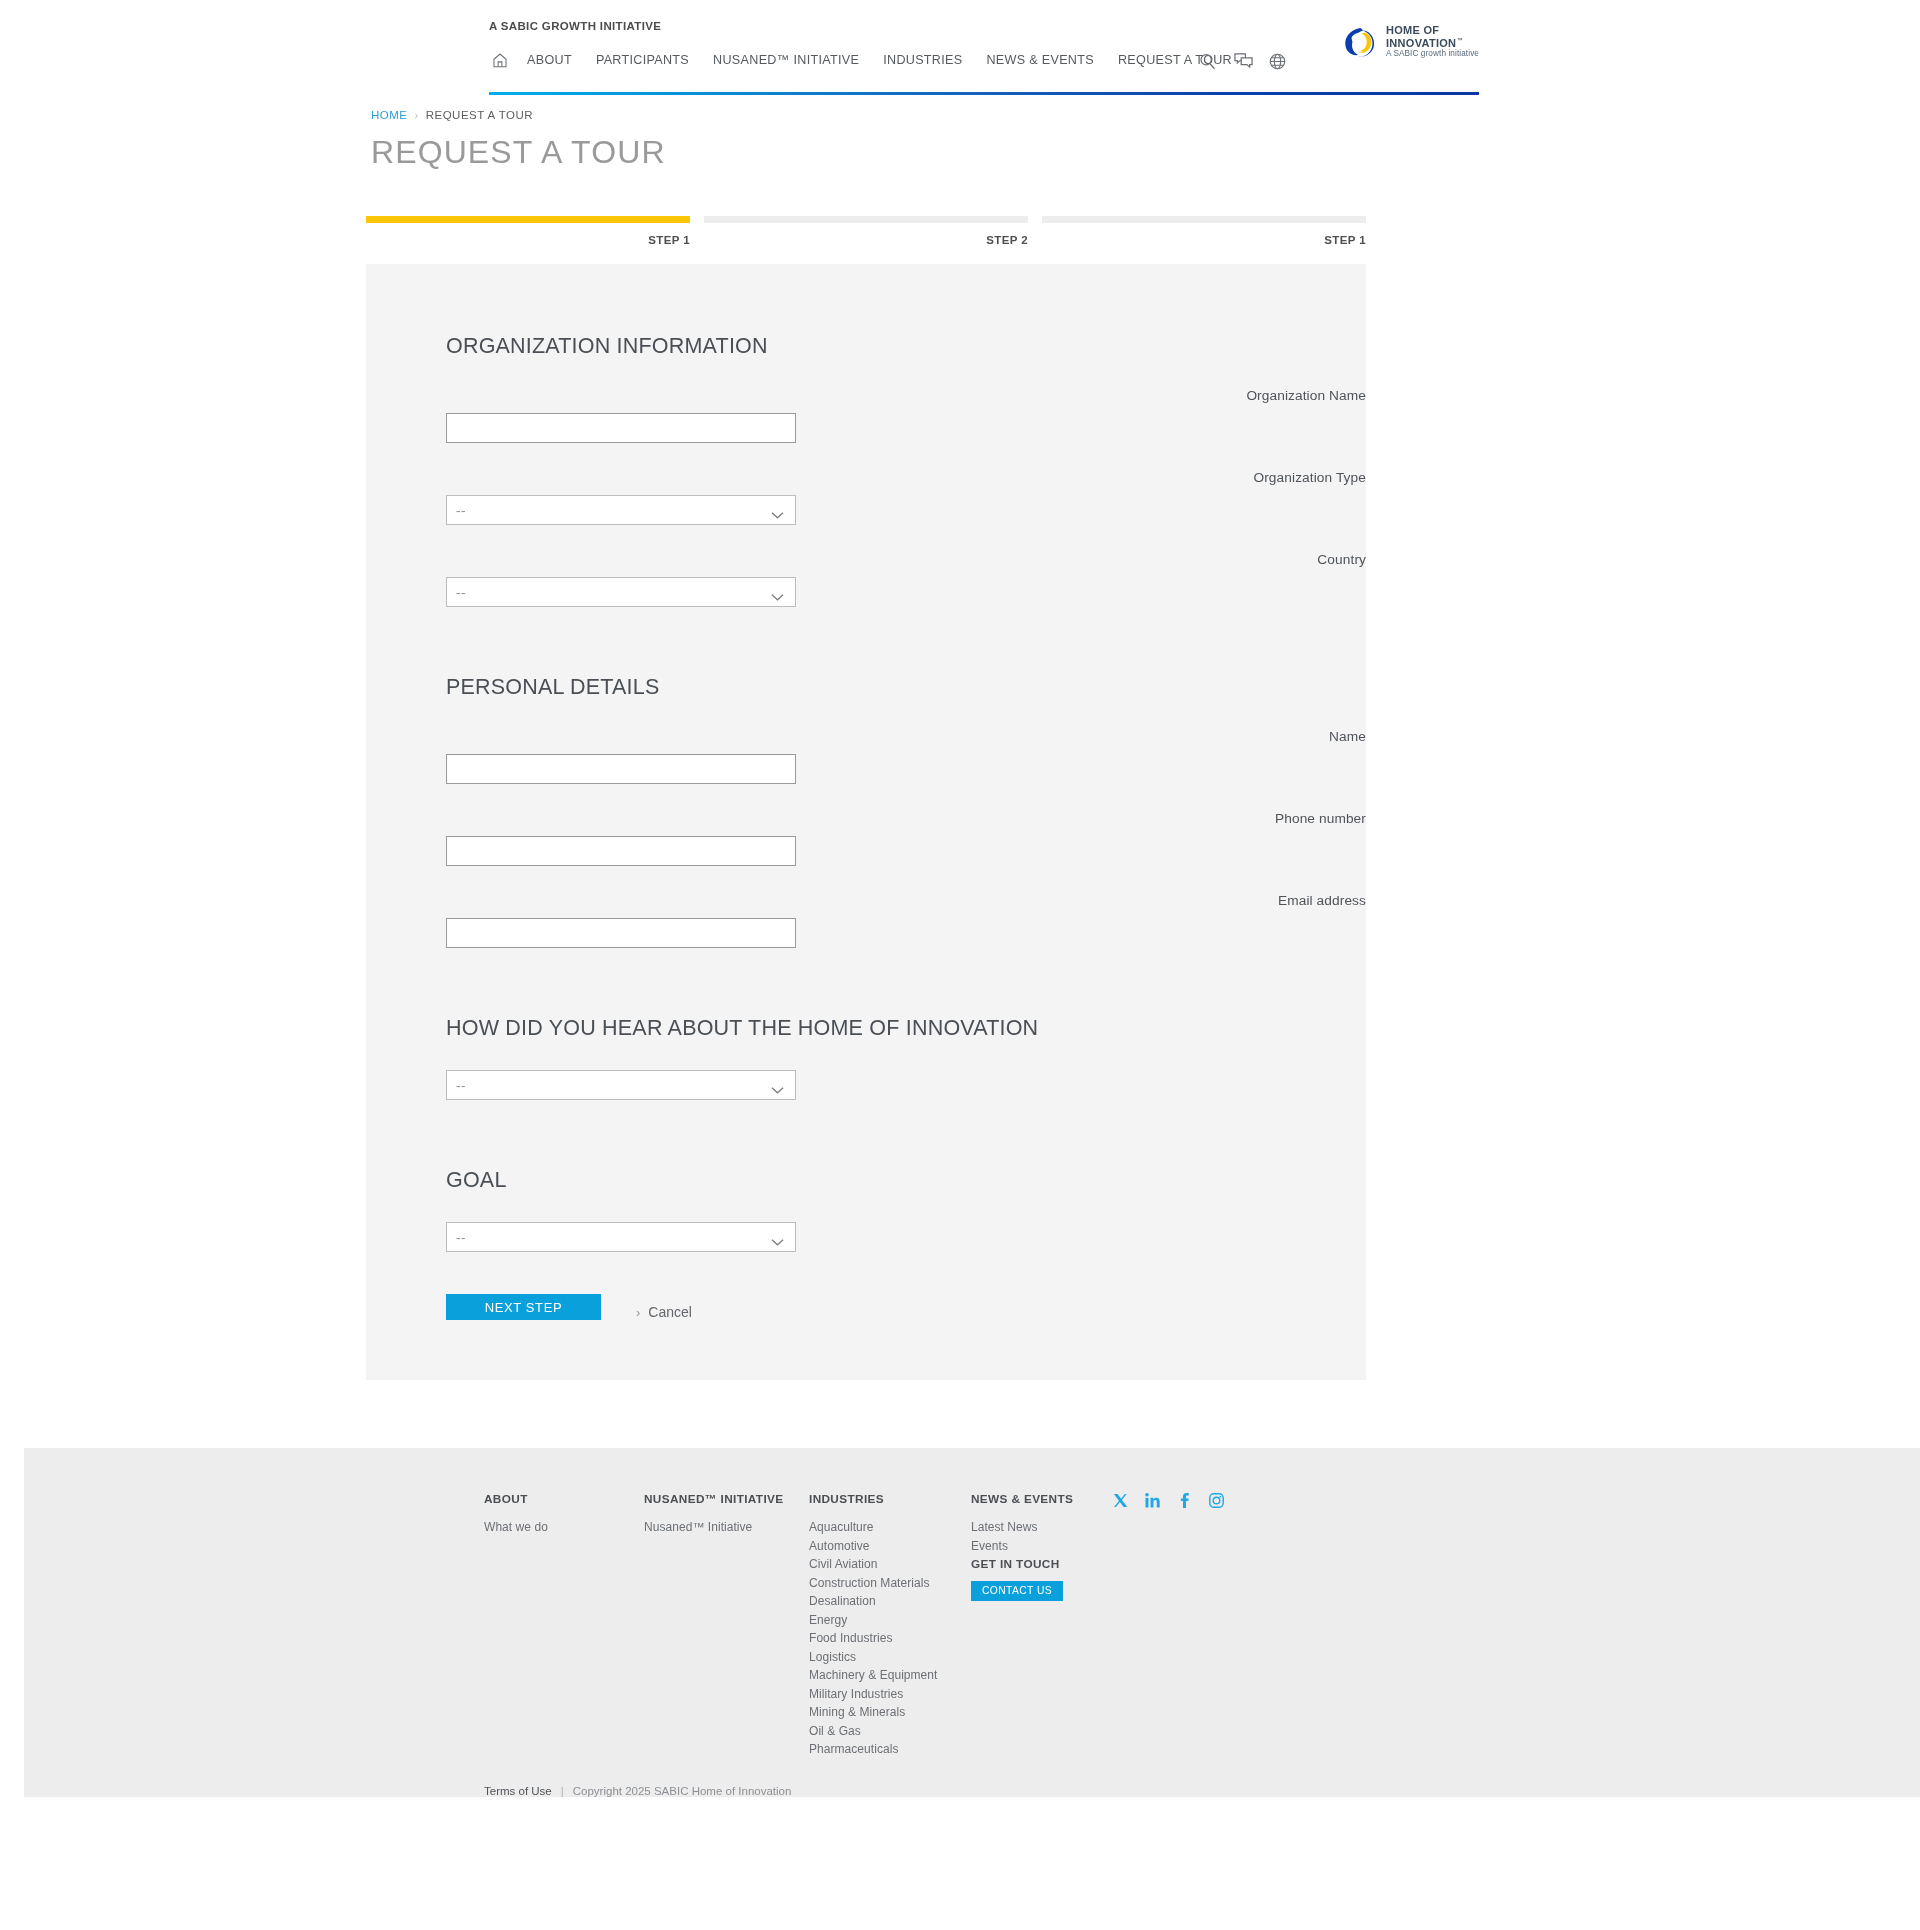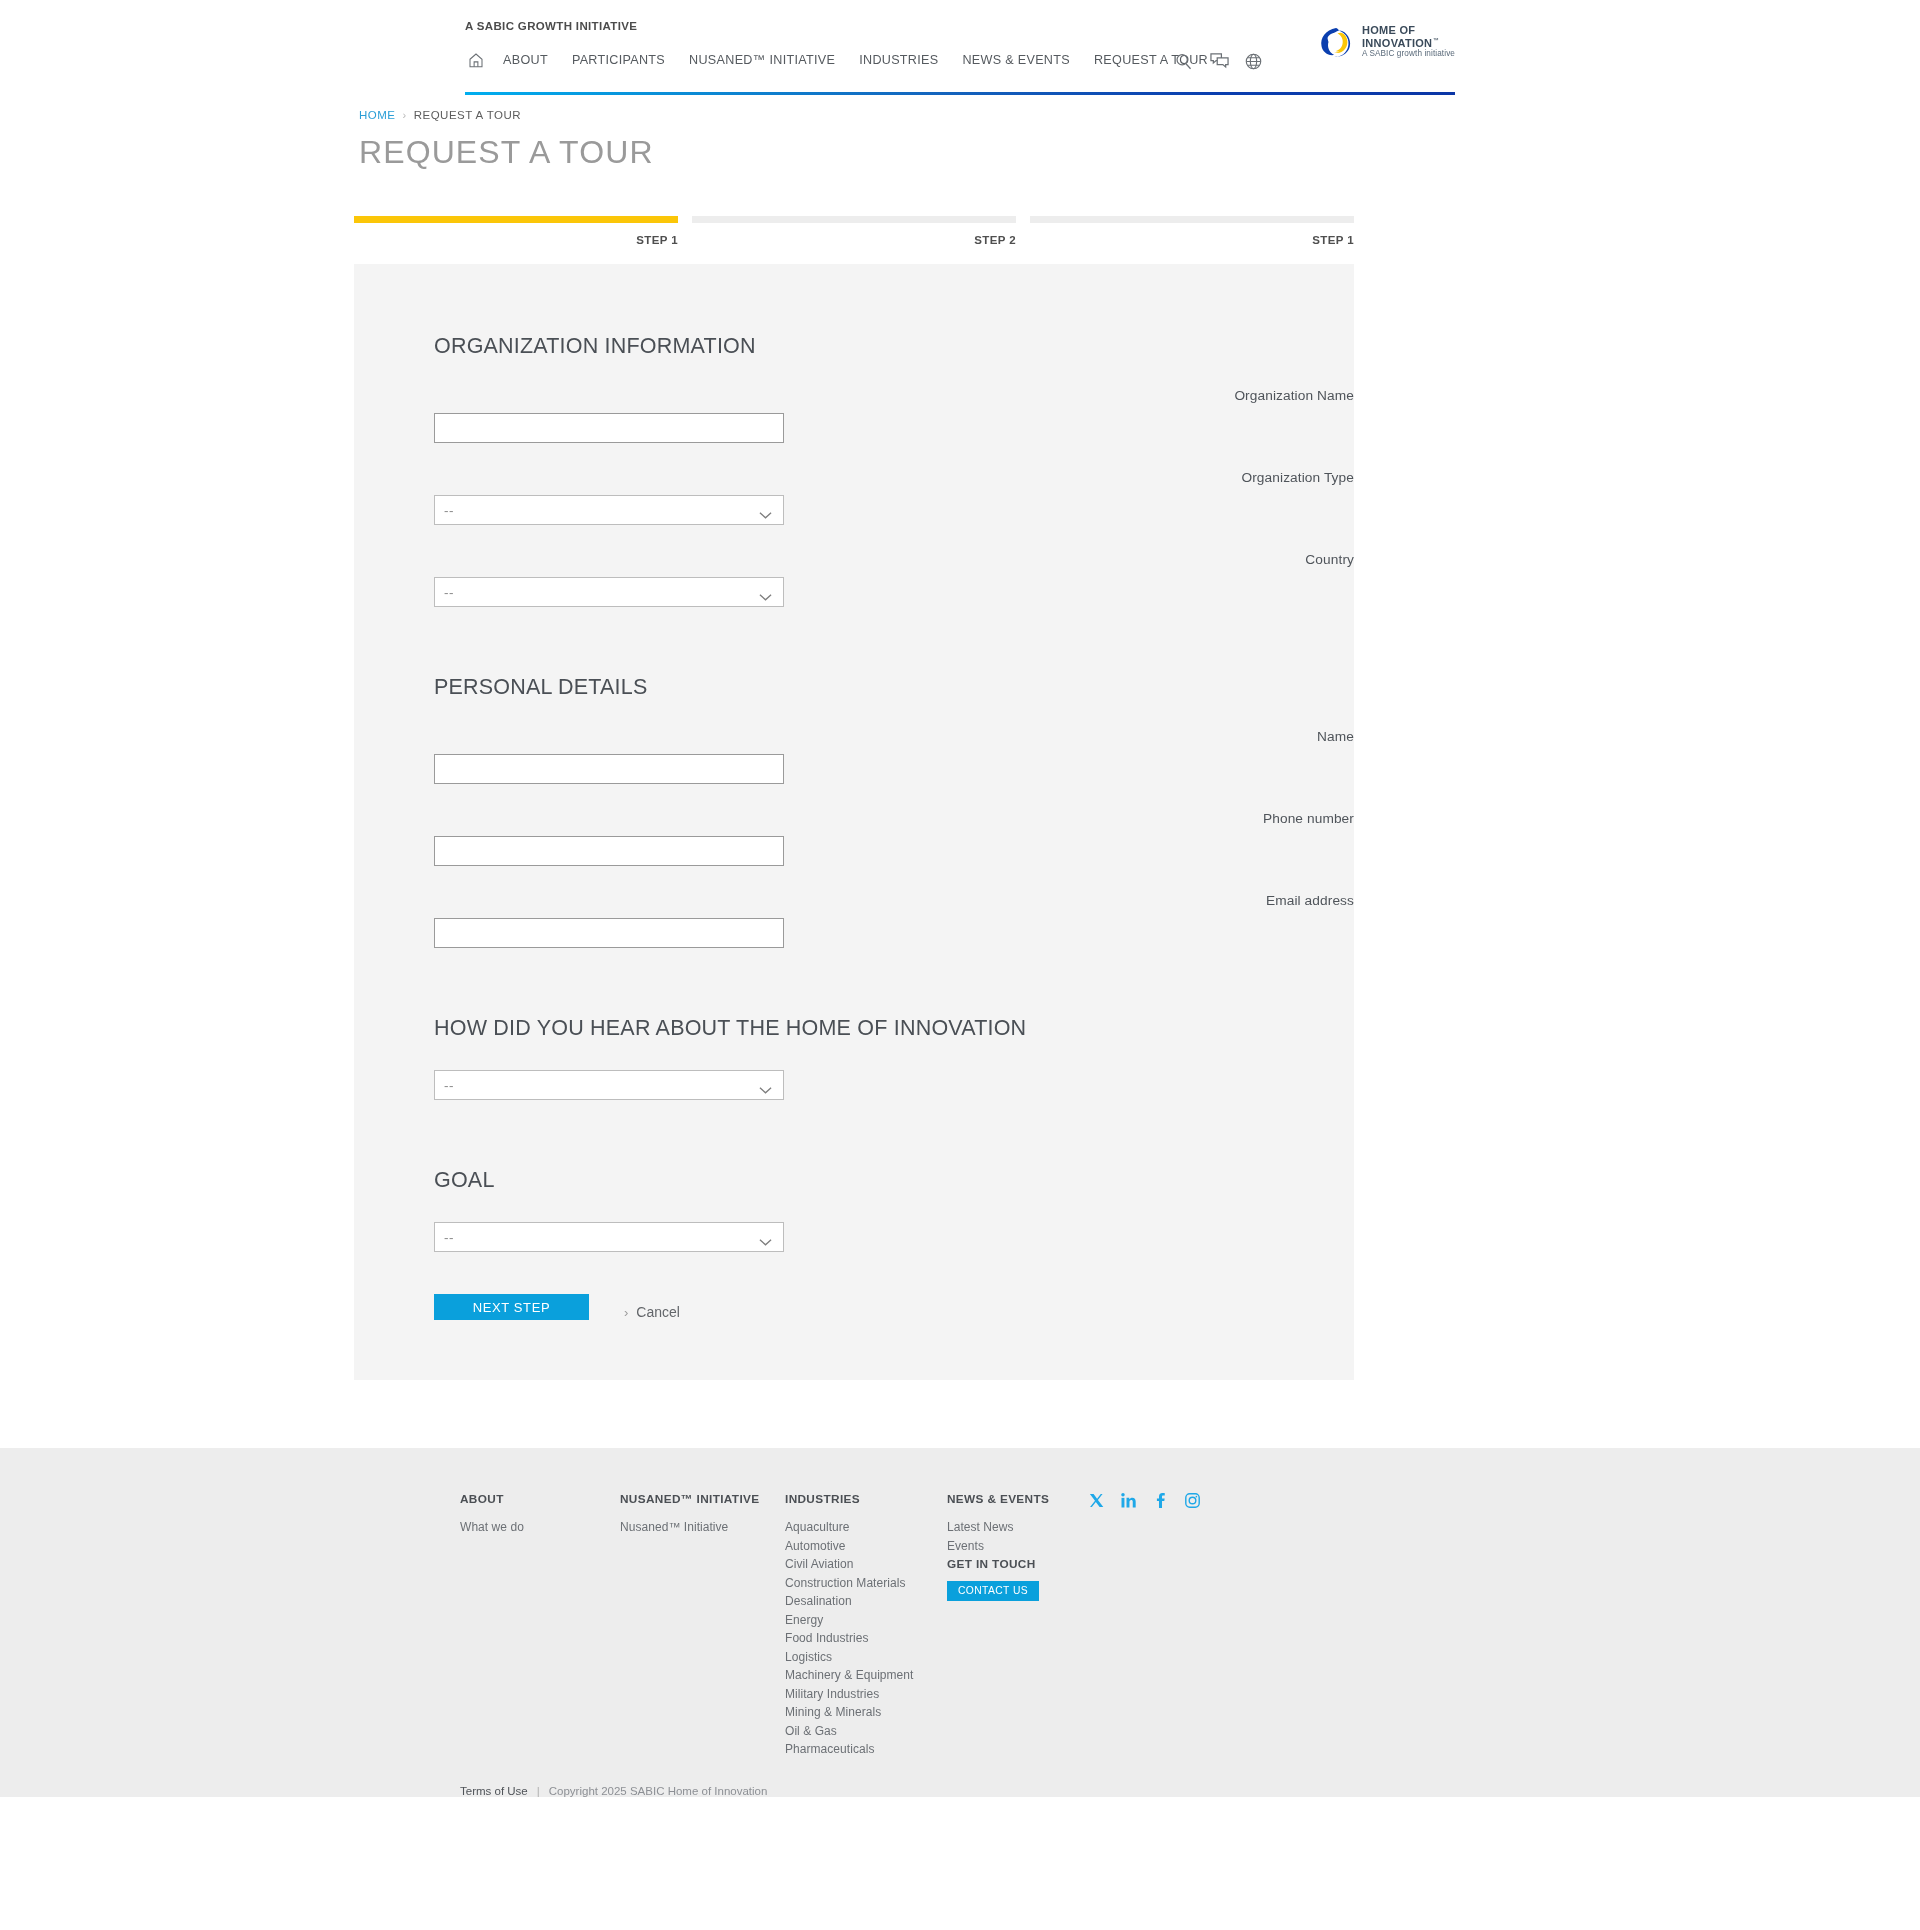--- a/index.html
+++ b/index.html
@@ -6,21 +6,21 @@
   * { box-sizing: border-box; }
   html, body { margin: 0; padding: 0; }
   body {
     width: 1920px;
     min-height: 1930px;
     background: #ffffff;
     font-family: "Liberation Sans", sans-serif;
     color: #4a4a4a;
     -webkit-font-smoothing: antialiased;
   }
-  .page { width: 1708px; position: relative; }
+  .page { width: 1708px; position: relative; padding-left: 24px; }
 
   
   .header {
     width: 1920px;
     background: #ffffff;
     padding-top: 18px;
     position: relative;
   }
   .header-inner {
     width: 990px;

